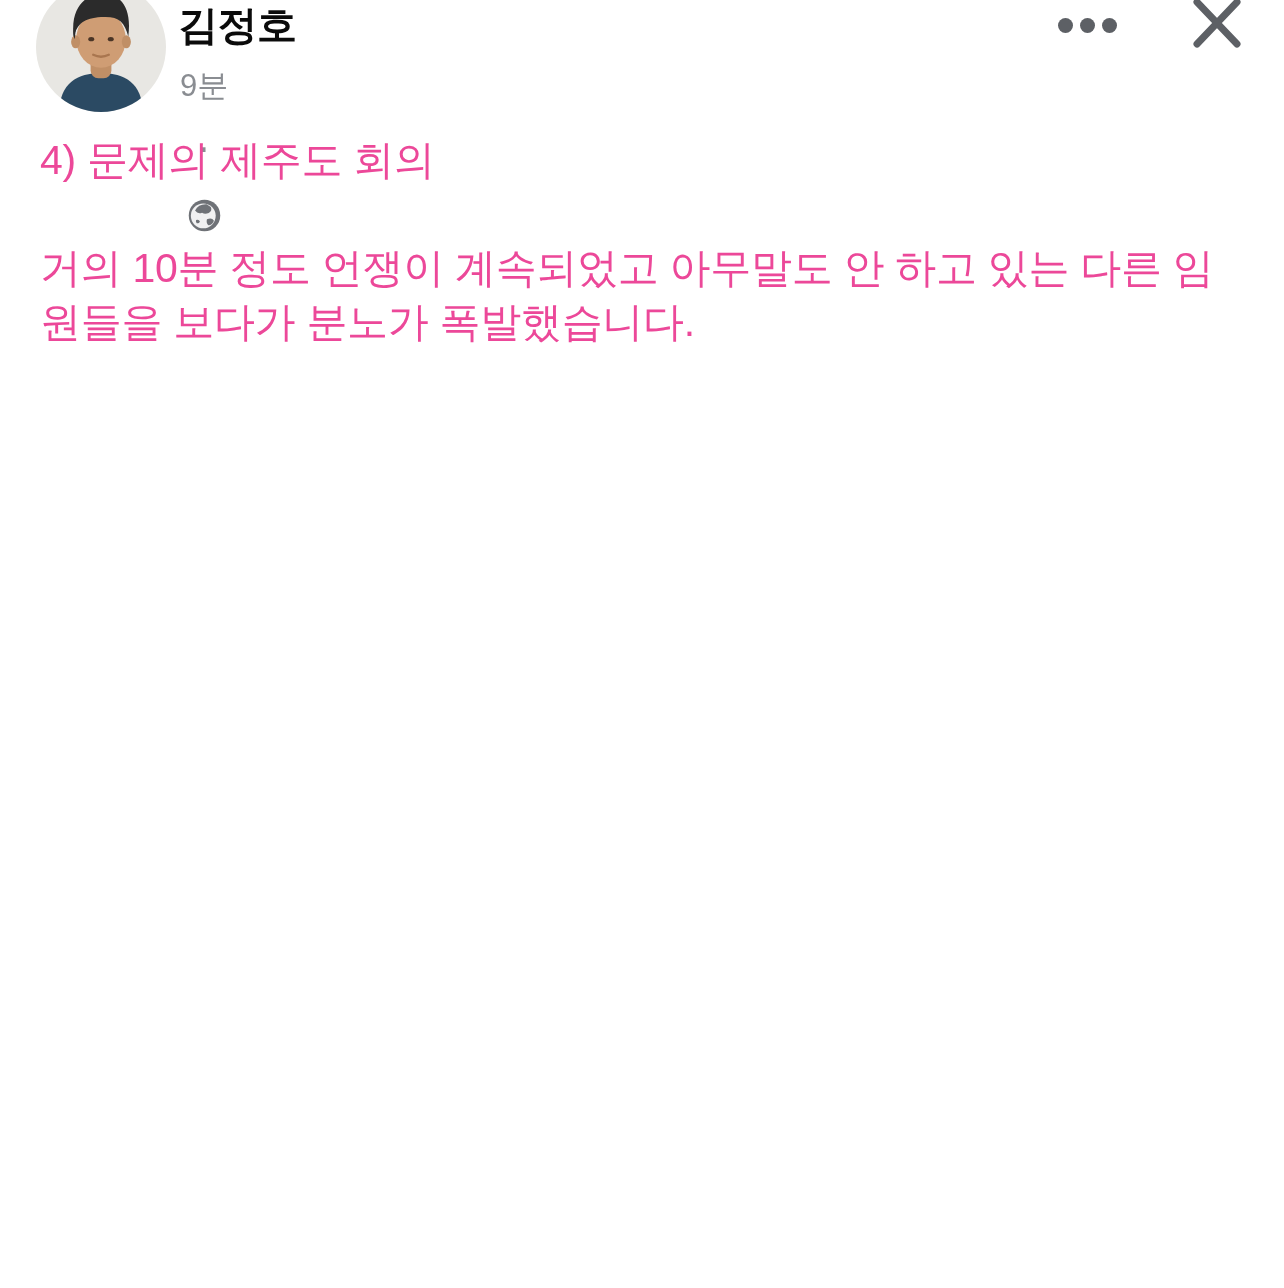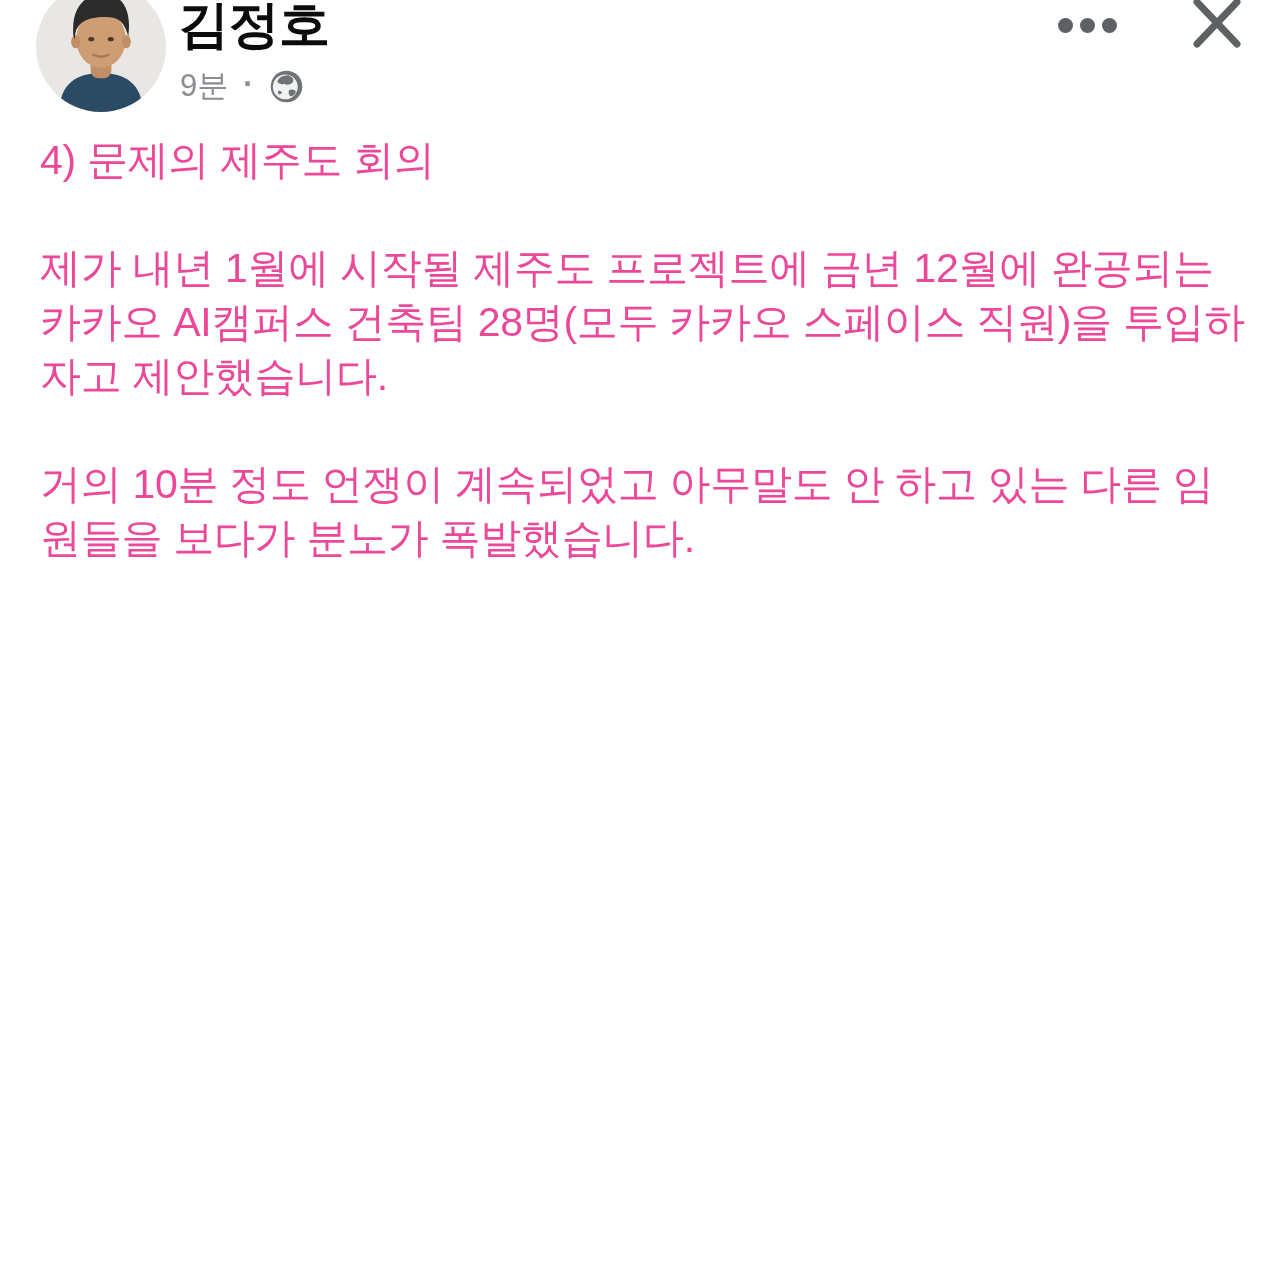--- a/index.html
+++ b/index.html
@@ -26,37 +26,38 @@
     border-radius: 50%;
     overflow: hidden;
     cursor: pointer;
   }
   .avatar svg { display: block; width: 100%; height: 100%; }
 
   .author-name {
     position: absolute;
     left: 178px;
     top: 0px;
-    font-size: 51px;
+    font-size: 40px;
     line-height: 50px;
     font-weight: 700;
     color: #0b0b0b;
     letter-spacing: -0.5px;
     cursor: pointer;
   }
   .meta-row {
     position: absolute;
     left: 180px;
     top: 66px;
     display: flex;
     align-items: center;
-    gap: 15px;
+    gap: 26px;
     font-size: 31px;
     line-height: 40px;
     color: #8a8d92;
+    flex-direction: column;
   }
   .meta-row .sep {
     font-weight: 700;
     color: #8a8d92;
     transform: translateY(-2px);
   }
   .globe { width: 35px; height: 35px; display: block; }
 
   .menu-button {
     position: absolute;
@@ -158,17 +159,16 @@
 
   <button class="close-button" aria-label="close">
     <svg viewBox="0 0 56 54" aria-hidden="true">
       <line x1="8" y1="6" x2="48" y2="48" stroke="#5d6065" stroke-width="7" stroke-linecap="round"></line>
       <line x1="48" y1="6" x2="8" y2="48" stroke="#5d6065" stroke-width="7" stroke-linecap="round"></line>
     </svg>
   </button>
 
   <div class="post-body">
     <p>4) 문제의 제주도 회의</p>
-    <p>제가 내년 1월에 시작될 제주도 프로젝트에 금년 12월에 완공되는 카카오 AI캠퍼스 건축팀 28명(모두 카카오 스페이스 직원)을 투입하자고 제안했습니다.</p>
     <p>거의 10분 정도 언쟁이 계속되었고 아무말도 안 하고 있는 다른 임원들을 보다가 분노가 폭발했습니다.</p>
   </div>
 
 </div>
 
 </body></html>

